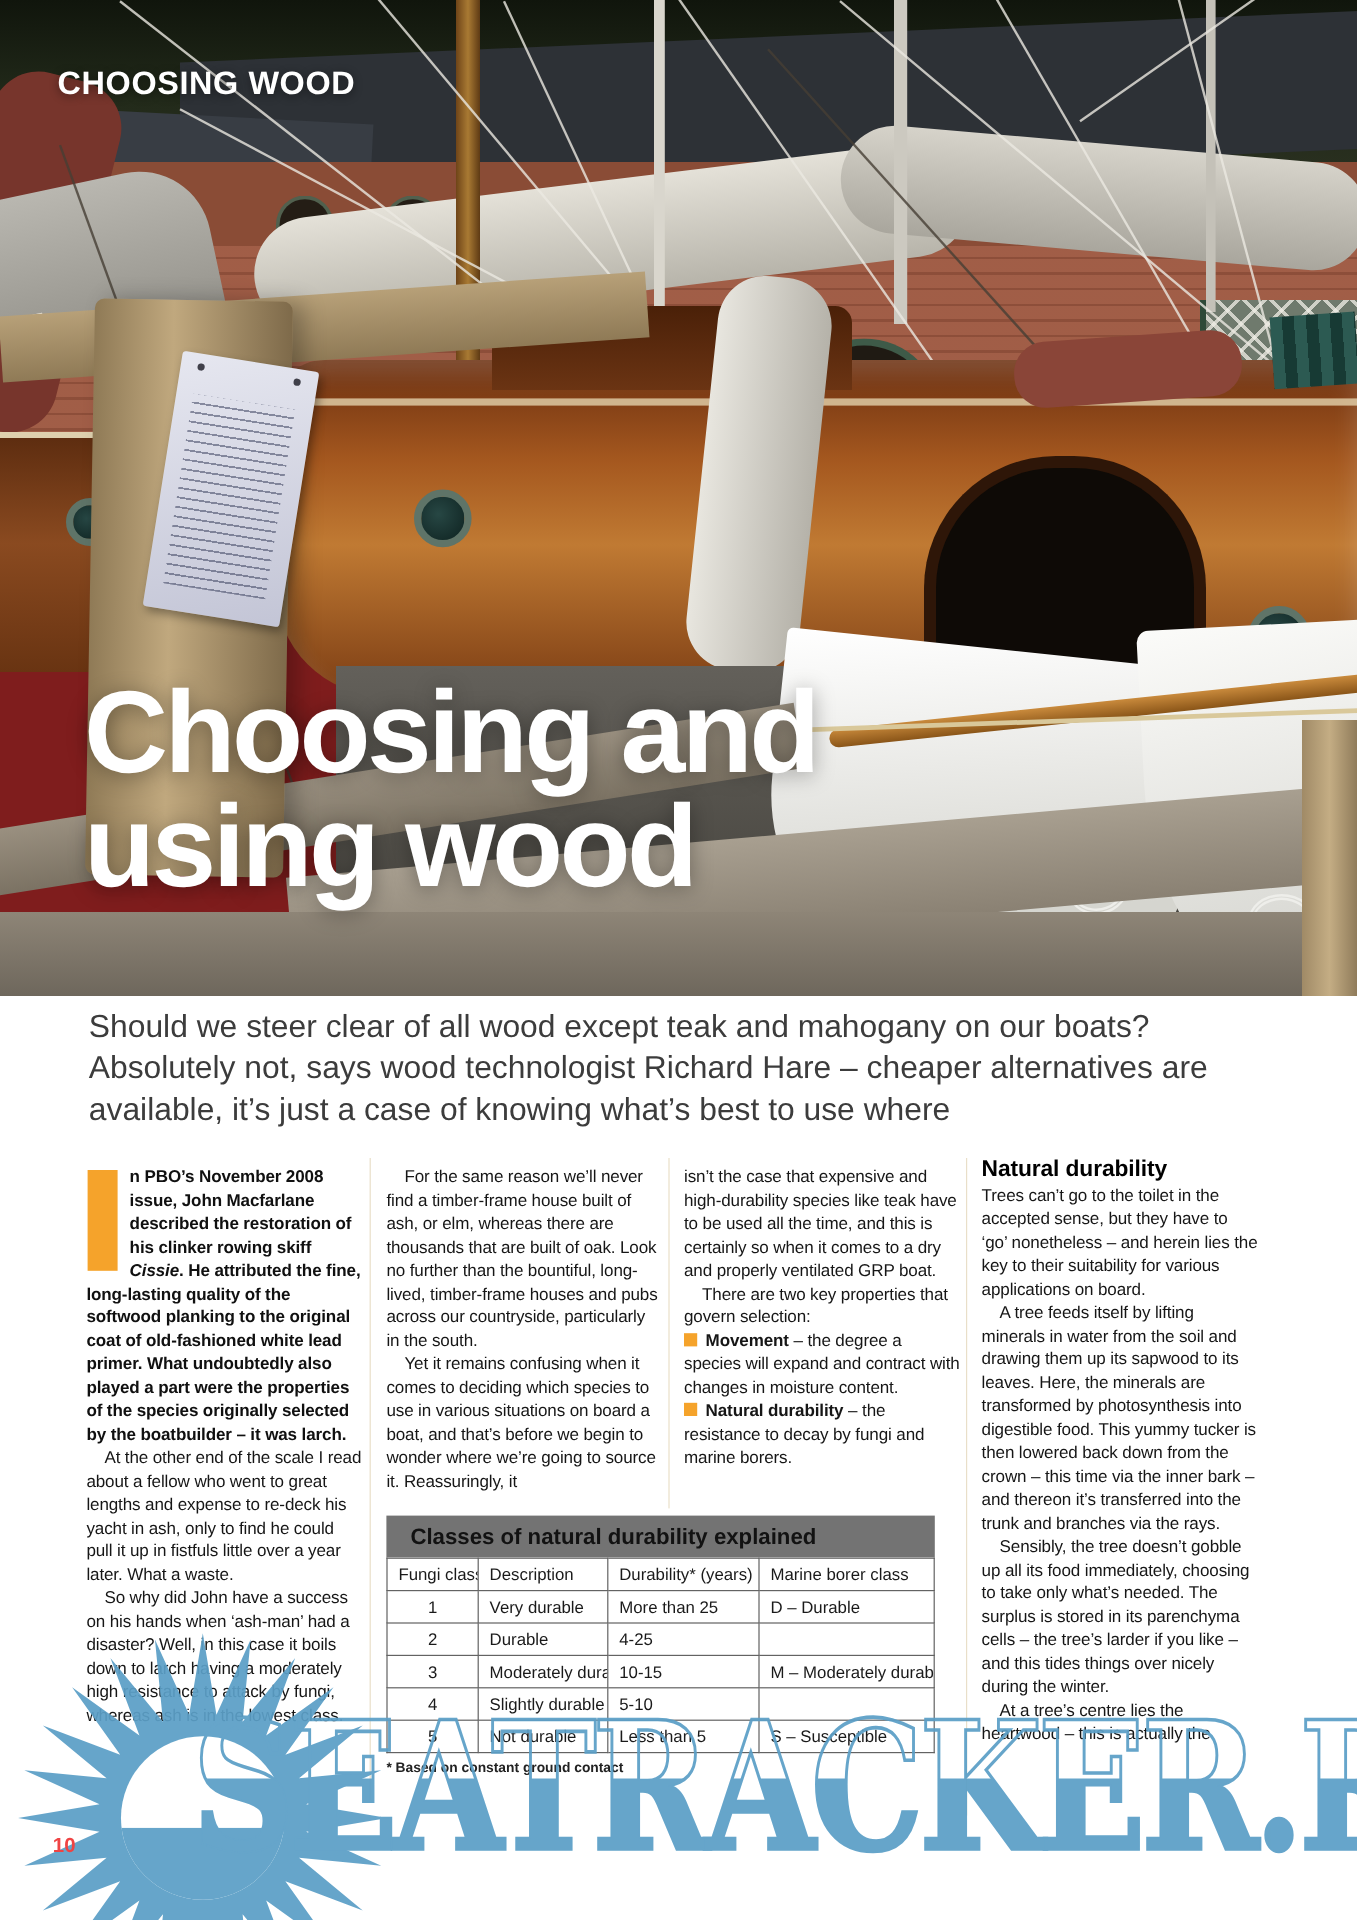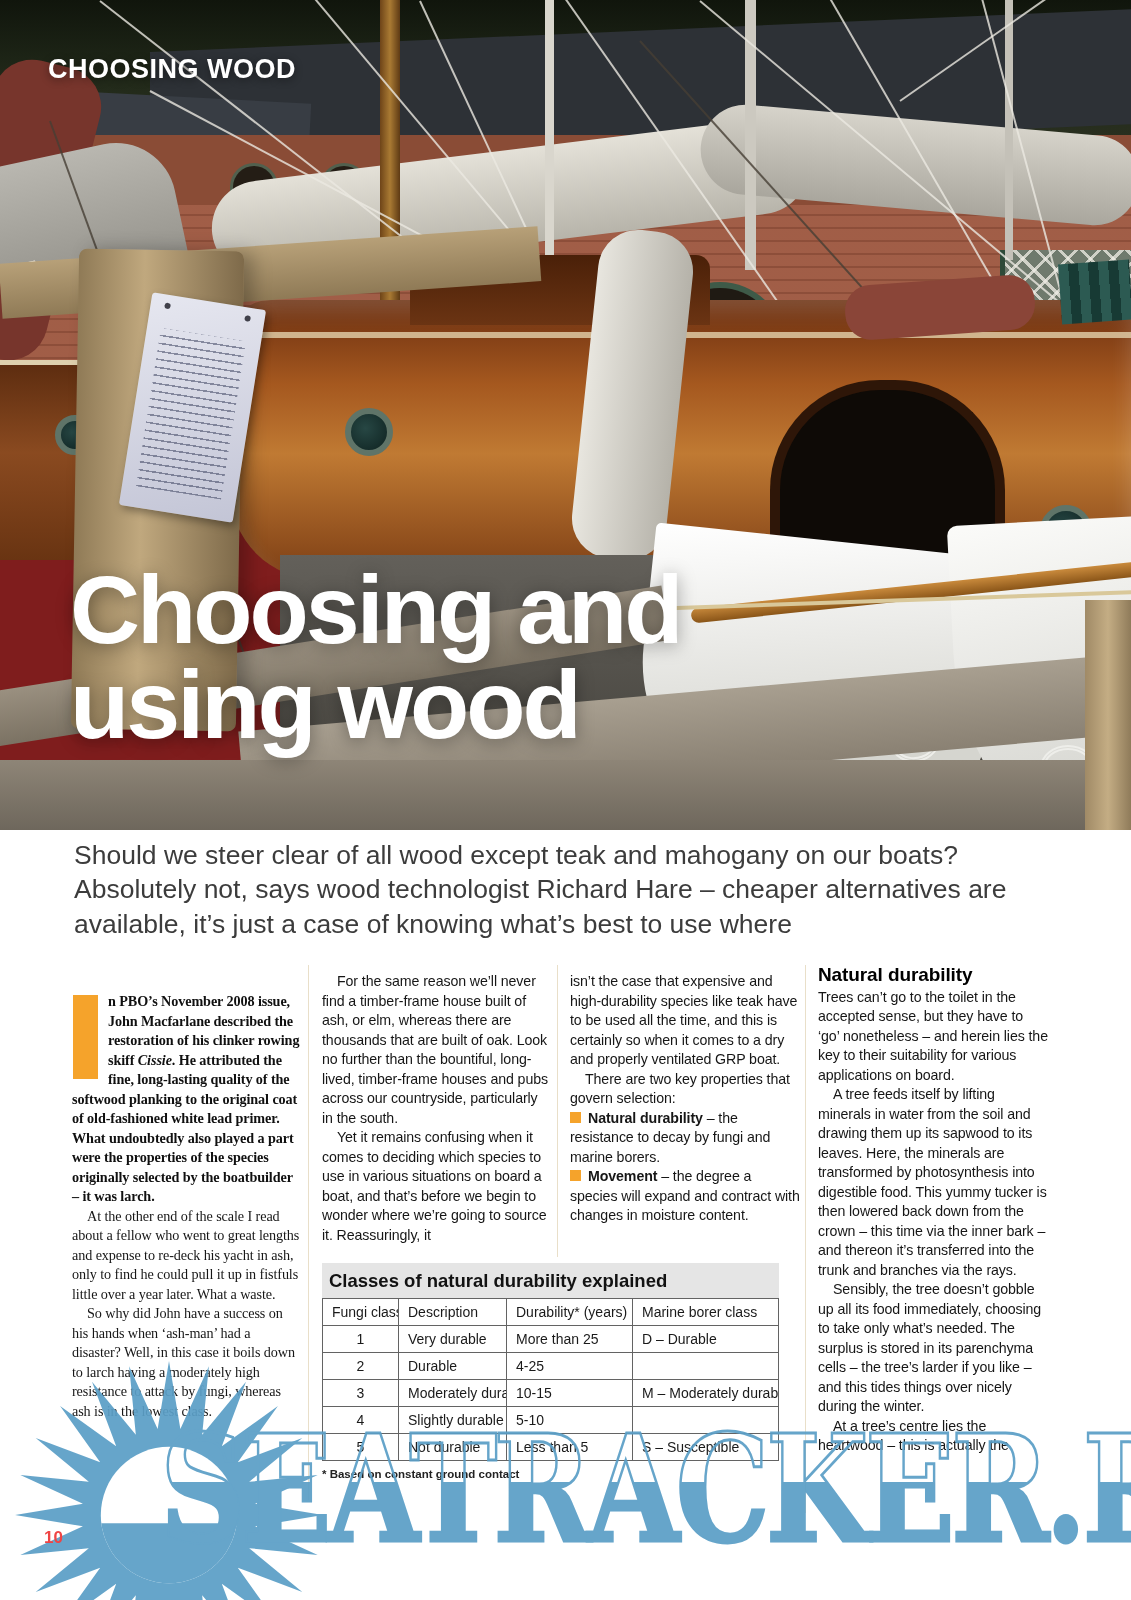--- a/index.html
+++ b/index.html
@@ -79,33 +79,33 @@
   
   .standfirst{position:absolute;left:74px;top:838px;width:1000px;margin:0;color:#3c3c3c;
      font-size:26.5px;line-height:1.3;font-weight:400;}
   .rule{position:absolute;top:965px;width:1px;background:#e9dfc9;}
   .rule1{left:308px;height:535px;}
   .rule2{left:557px;height:292px;}
   .rule3{left:805px;height:548px;}
   .col{position:absolute;width:230px;font-size:14.2px;line-height:19.5px;letter-spacing:-.1px;color:#161616;}
   .col p{margin:0;}
   .col p.indent{text-indent:15px;}
-  .col1{left:72px;top:992px;font-family:Liberation Serif, serif;}
+  .col1{left:72px;top:972px;}
   .col2{left:322px;top:972px;}
   .col3{left:570px;top:972px;}
   .col4{left:818px;top:965px;}
   .lead{font-weight:700;color:#101010;}
   .lead i{font-style:italic;}
   .dropbar{float:left;width:25px;height:84px;background:#F5A32B;margin:3px 10px 2px 1px;}
   .bullet .sq{display:inline-block;width:11px;height:11px;background:#F5A32B;margin-right:7px;}
   .bullet b{font-weight:700;}
   .col4 h3{margin:0 0 3px 0;font-size:19px;font-weight:800;color:#000;}
   
   .dtable{position:absolute;left:322px;top:1263px;width:457px;}
-  .dtable-title{background:#e5e5e5;color:#121212;font-weight:700;font-size:18.5px;padding:7px 7px 6px;}
+  .dtable-title{background:#737373;color:#121212;font-weight:700;font-size:18.5px;padding:7px 20px 6px;}
   .dtable table{width:100%;border-collapse:collapse;background:#fff;font-size:14px;color:#1a1a1a;table-layout:fixed;}
   .dtable th,.dtable td{border:1px solid #636363;padding:5px 9px;text-align:left;font-weight:400;overflow:hidden;white-space:nowrap;}
   .dtable th:nth-child(1),.dtable td:nth-child(1){width:76px;text-align:center;}
   .dtable th:nth-child(2),.dtable td:nth-child(2){width:108px;}
   .dtable th:nth-child(3),.dtable td:nth-child(3){width:126px;}
   .footnote{font-size:11.5px;font-weight:700;color:#222;margin-top:7px;}
   
   .watermark{position:absolute;left:0;top:0;width:1131px;height:1600px;pointer-events:none;z-index:40;opacity:.93;}
   .sun{position:absolute;left:14px;top:1360px;}
   .wm-text{position:absolute;left:160px;top:1402px;width:975px;height:170px;}
@@ -207,22 +207,22 @@
   </div>
 
   <div class="col col2">
     <p class="indent">For the same reason we’ll never find a timber-frame house built of ash, or elm, whereas there are thousands that are built of oak. Look no further than the bountiful, long-lived, timber-frame houses and pubs across our countryside, particularly in the south.</p>
     <p class="indent">Yet it remains confusing when it comes to deciding which species to use in various situations on board a boat, and that’s before we begin to wonder where we’re going to source it. Reassuringly, it</p>
   </div>
 
   <div class="col col3">
     <p>isn’t the case that expensive and high-durability species like teak have to be used all the time, and this is certainly so when it comes to a dry and properly ventilated GRP boat.</p>
     <p class="indent">There are two key properties that govern selection:</p>
+    <p class="bullet"><span class="sq"></span><b>Movement</b><span> – the degree a species will expand and contract with changes in moisture content.</span></p>
     <p class="bullet"><span class="sq"></span><b>Natural durability</b><span> – the resistance to decay by fungi and marine borers.</span></p>
-    <p class="bullet"><span class="sq"></span><b>Movement</b><span> – the degree a species will expand and contract with changes in moisture content.</span></p>
   </div>
 
   <div class="col col4">
     <h3>Natural durability</h3>
     <p>Trees can’t go to the toilet in the accepted sense, but they have to ‘go’ nonetheless – and herein lies the key to their suitability for various applications on board.</p>
     <p class="indent">A tree feeds itself by lifting minerals in water from the soil and drawing them up its sapwood to its leaves. Here, the minerals are transformed by photosynthesis into digestible food. This yummy tucker is then lowered back down from the crown – this time via the inner bark – and thereon it’s transferred into the trunk and branches via the rays.</p>
     <p class="indent">Sensibly, the tree doesn’t gobble up all its food immediately, choosing to take only what’s needed. The surplus is stored in its parenchyma cells – the tree’s larder if you like – and this tides things over nicely during the winter.</p>
     <p class="indent">At a tree’s centre lies the heartwood – this is actually the</p>
   </div>
 

